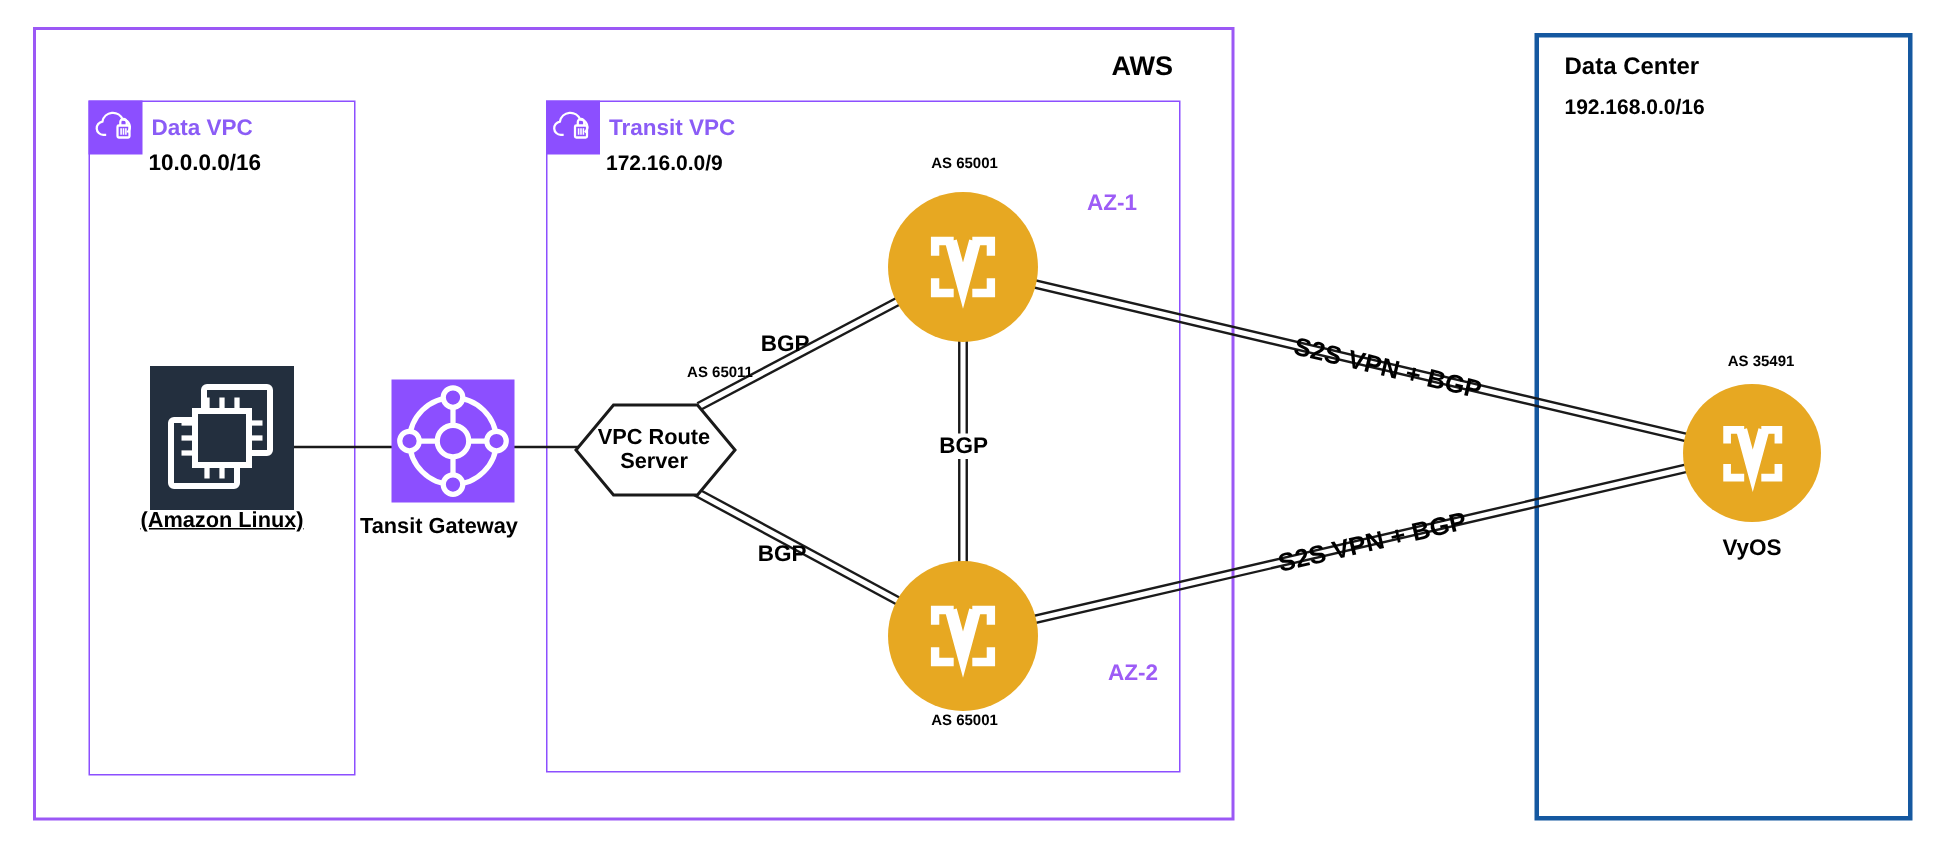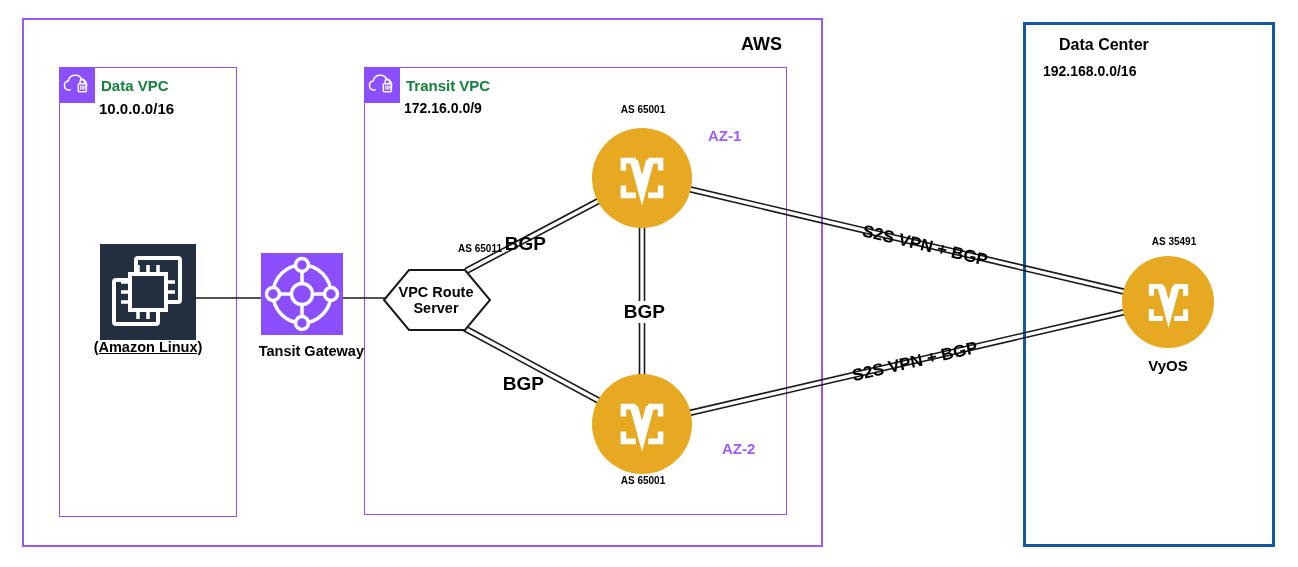--- a/index.html
+++ b/index.html
@@ -22,44 +22,44 @@
   .icon-layer{z-index:3;}
   .ec2-icon{left:100px;top:244px;width:96px;height:96px;background:#232F3E;}
   .tgw-icon{left:261px;top:253px;width:82px;height:82px;background:#8C4FFF;}
   .vyos-circle{background:#E7A822;border-radius:50%;display:flex;align-items:center;justify-content:center;}
   .vyos-az1{left:592px;top:128px;width:100px;height:100px;}
   .vyos-az2{left:592px;top:374px;width:100px;height:100px;}
   .vyos-dc{left:1122px;top:256px;width:92px;height:92px;}
   
   .lbl{position:absolute;z-index:4;white-space:nowrap;}
   .aws-lbl{left:741px;top:34px;font-size:18px;}
-  .purple-title{color:#15803d;font-size:15px;}
+  .purple-title{color:#8b5cf6;font-size:15px;}
   .dvpc-title{left:101px;top:77px;}
   .dvpc-cidr{left:99px;top:100px;font-size:15px;}
   .tvpc-title{left:406px;top:77px;}
   .tvpc-cidr{left:404px;top:100px;font-size:14px;}
   .ec2-caption{left:88px;top:339px;width:120px;text-align:center;font-size:14.5px;text-decoration:underline;}
-  .tgw-caption{left:240px;top:343px;width:124px;text-align:right;font-size:14.5px;}
+  .tgw-caption{left:240px;top:343px;width:124px;text-align:left;font-size:14.5px;}
   .hex-text{left:391px;top:284px;width:90px;text-align:center;font-size:14.5px;line-height:16px;white-space:normal;z-index:4;position:absolute;}
   .asn{font-size:10px;text-align:center;}
   .as65011{left:396px;top:243px;width:80px;margin-left:44px;}
   .as65001-top{left:598px;top:104px;width:90px;}
   .as65001-bottom{left:598px;top:475px;width:90px;}
   .as65002{left:1128px;top:236px;width:92px;}
-  .az-lbl{color:#9D5CF6;font-size:15px;width:50px;text-align:left;}
+  .az-lbl{color:#9D5CF6;font-size:15px;width:50px;text-align:right;}
   .az1-lbl{left:708px;top:127px;}
   .az2-lbl{left:722px;top:440px;}
-  .bgp{font-size:19px;width:45px;text-align:right;margin-top:12px;}
+  .bgp{font-size:15px;width:45px;text-align:center;}
   .bgp-top{left:501px;top:221px;}
   .bgp-mid{left:620px;top:289px;background:#fff;}
   .bgp-bottom{left:499px;top:361px;}
   .s2s{font-size:17px;width:172px;text-align:center;}
   .s2s-top{left:839px;top:236px;transform:rotate(13.5deg);}
   .s2s-bottom{left:829px;top:352px;transform:rotate(-13deg);}
-  .dc-title{left:1043px;top:36px;font-size:16px;margin-left:16px;}
+  .dc-title{left:1043px;top:36px;font-size:16px;}
   .dc-cidr{left:1043px;top:63px;font-size:14px;}
   .vyos-caption{left:1122px;top:357px;width:92px;text-align:center;font-size:15px;}
 </style>
 </head>
 <body>
 
 <div class="stage">
 
   <div class="abs aws-box"></div>
   <div class="abs vpc-box data-vpc-box"></div>

